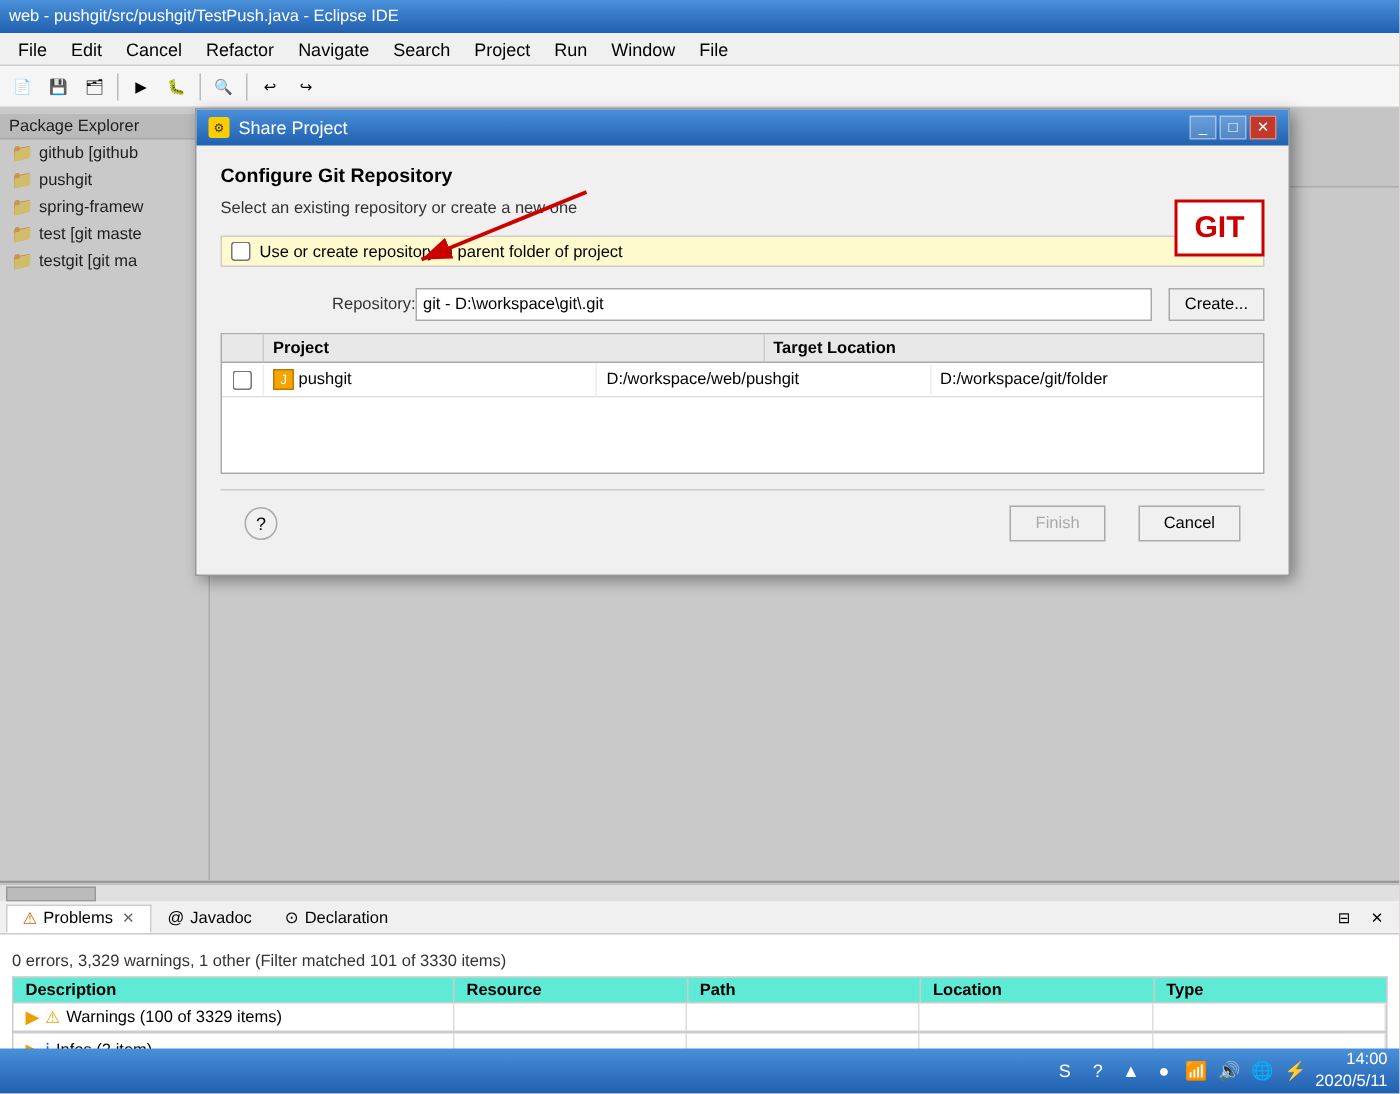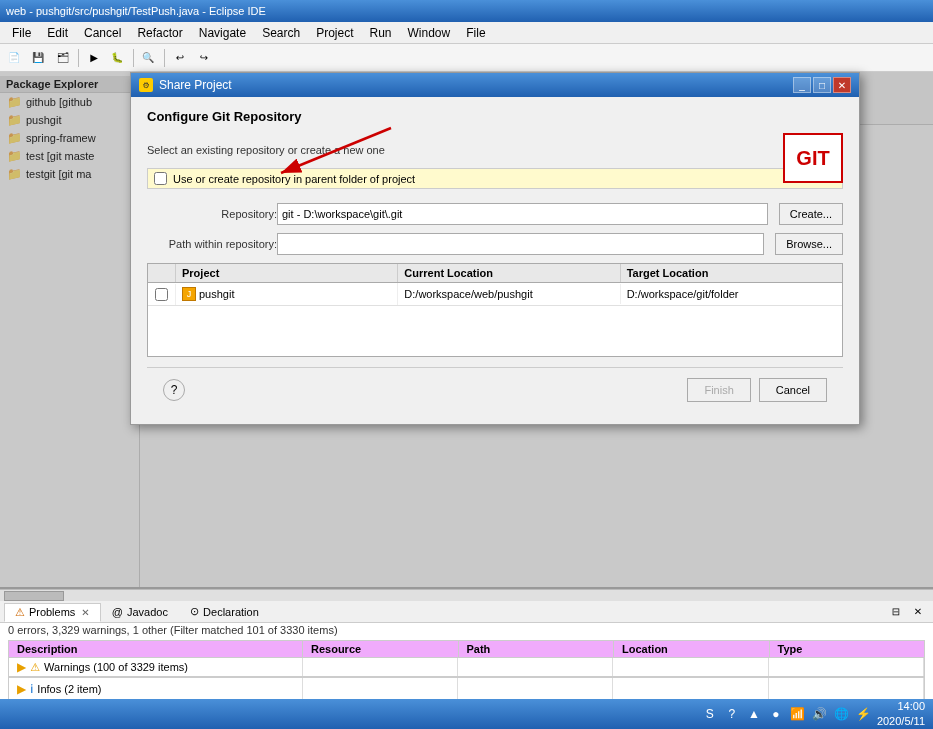--- a/index.html
+++ b/index.html
@@ -70,21 +70,21 @@
     
     .sidebar {
       width: 140px;
       background: #f5f5f5;
       border-right: 1px solid #ccc;
       padding: 4px 0;
       overflow: hidden;
     }
     .sidebar-title {
       font-size: 11px;
-      font-weight: bold;
+      font-weight: normal;
       padding: 2px 6px;
       background: #e0e0e0;
       border-bottom: 1px solid #ccc;
     }
     .tree-item {
       padding: 2px 4px 2px 8px;
       font-size: 11px;
       cursor: pointer;
       display: flex;
       align-items: center;
@@ -173,35 +173,35 @@
     }
 
     .dialog-body {
       padding: 12px 16px;
     }
 
     .dialog-section-title {
       font-size: 13px;
       font-weight: bold;
       color: #000;
-      margin-bottom: 20px;
+      margin-bottom: 9px;
     }
     .dialog-subtitle {
       font-size: 11px;
       color: #333;
       margin-bottom: 12px;
     }
 
     
     .git-logo {
       position: absolute;
       right: 16px;
       top: 36px;
       width: 60px;
-      height: 50px;
+      height: 38px;
       background: #fff;
       border: 2px solid #cc0000;
       display: flex;
       align-items: center;
       justify-content: center;
       font-size: 20px;
       font-weight: bold;
       color: #cc0000;
       font-family: Arial, sans-serif;
     }
@@ -346,20 +346,21 @@
       display: flex;
       gap: 8px;
     }
     .action-btn {
       height: 24px;
       padding: 0 16px;
       border: 1px solid #aaa;
       background: #f0f0f0;
       cursor: pointer;
       font-size: 11px;
+      margin-left: 14px;
     }
     .action-btn:disabled {
       color: #aaa;
       cursor: default;
     }
     .bottom-tabs {
       display: flex;
       align-items: center;
       background: #f0f0f0;
       border-bottom: 1px solid #ccc;
@@ -375,32 +376,32 @@
       align-items: center;
       gap: 4px;
     }
     .bottom-tab.active {
       background: white;
       border-color: #ccc;
       border-bottom-color: white;
       margin-bottom: -1px;
     }
     .bottom-content {
-      padding: 1px 8px;
+      padding: 12px 8px;
       font-size: 11px;
       overflow: hidden;
     }
     .error-summary {
       color: #333;
       font-size: 11px;
       margin-bottom: 4px;
     }
     .table-header-row {
       display: flex;
-      background: #f0abfc;
+      background: #5eead4;
       border: 1px solid #ccc;
       border-bottom: none;
     }
     .th-cell {
       padding: 2px 8px;
       font-size: 11px;
       font-weight: bold;
       border-right: 1px solid #ccc;
       flex: 1;
     }
@@ -579,33 +580,25 @@
 
       <div class="form-row">
         <div class="form-label">Repository:</div>
         <div class="form-field">
           <input type="text" class="form-input" value="git - D:\workspace\git\.git" style="">
           <button class="form-btn">Create...</button>
         </div>
       </div>
 
 
-      <div class="form-row">
-        <div class="form-label">Path within repository:</div>
-        <div class="form-field">
-          <input type="text" class="form-input" value="" style="">
-          <button class="form-btn">Browse...</button>
-        </div>
-      </div>
 
       <div class="projects-table">
         <div class="table-header">
           <div class="table-col-check"></div>
           <div class="table-col">Project</div>
-          <div class="table-col">Current Location</div>
           <div class="table-col">Target Location</div>
         </div>
         <div class="table-row">
           <div class="table-cell-check">
             <input type="checkbox" style="">
           </div>
           <div class="table-cell">
             <span class="project-icon">
               <span class="proj-icon-box">J</span>
               <span>pushgit</span>

